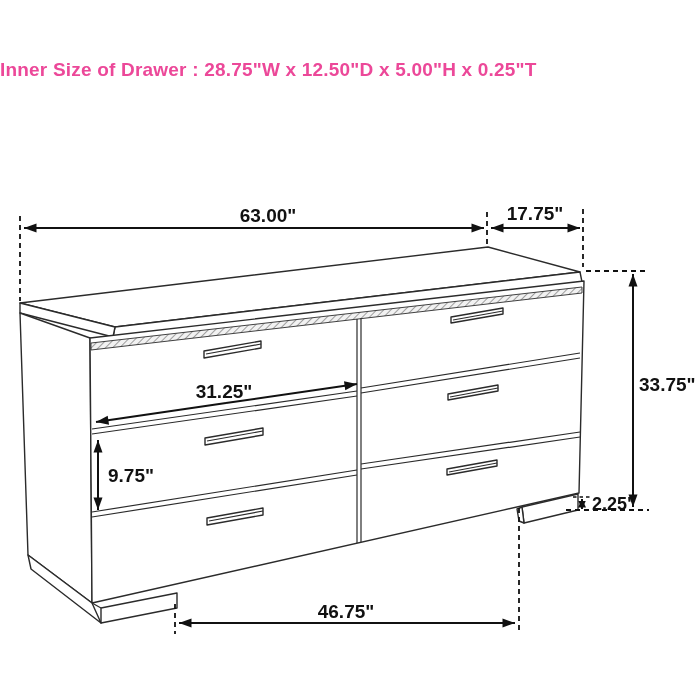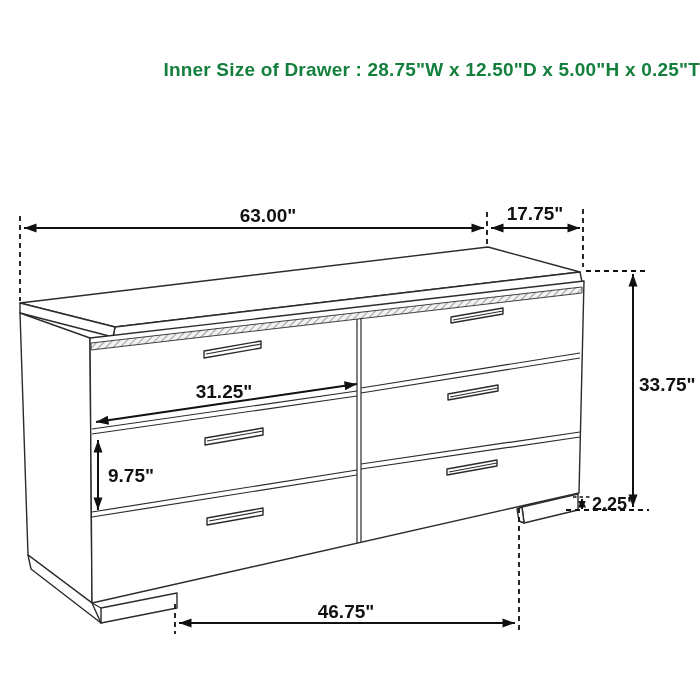--- a/index.html
+++ b/index.html
@@ -9,24 +9,24 @@
     height: 700px;
     background: #ffffff;
     overflow: hidden;
     font-family: "Liberation Sans", sans-serif;
   }
   .title {
     position: absolute;
     top: 59px;
     left: 0;
     width: 100%;
-    text-align: right;
+    text-align: left;
     font-size: 19px;
     font-weight: bold;
-    color: #15803d;
+    color: #ec4899;
     letter-spacing: 0.2px;
   }
   svg { position: absolute; top: 0; left: 0; }
   .outline { fill: #ffffff; stroke: #2b2b2b; stroke-width: 1.4; stroke-linejoin: round; }
   .thin    { fill: none;    stroke: #2b2b2b; stroke-width: 1.2; }
   .dim     { stroke: #111111; stroke-width: 2; fill: none; }
   .dash    { stroke: #111111; stroke-width: 1.8; fill: none; stroke-dasharray: 5 4; }
   .dashsm  { stroke: #111111; stroke-width: 1.6; fill: none; stroke-dasharray: 3.5 3; }
   .dimlabel {
     font-family: "Liberation Sans", sans-serif;

